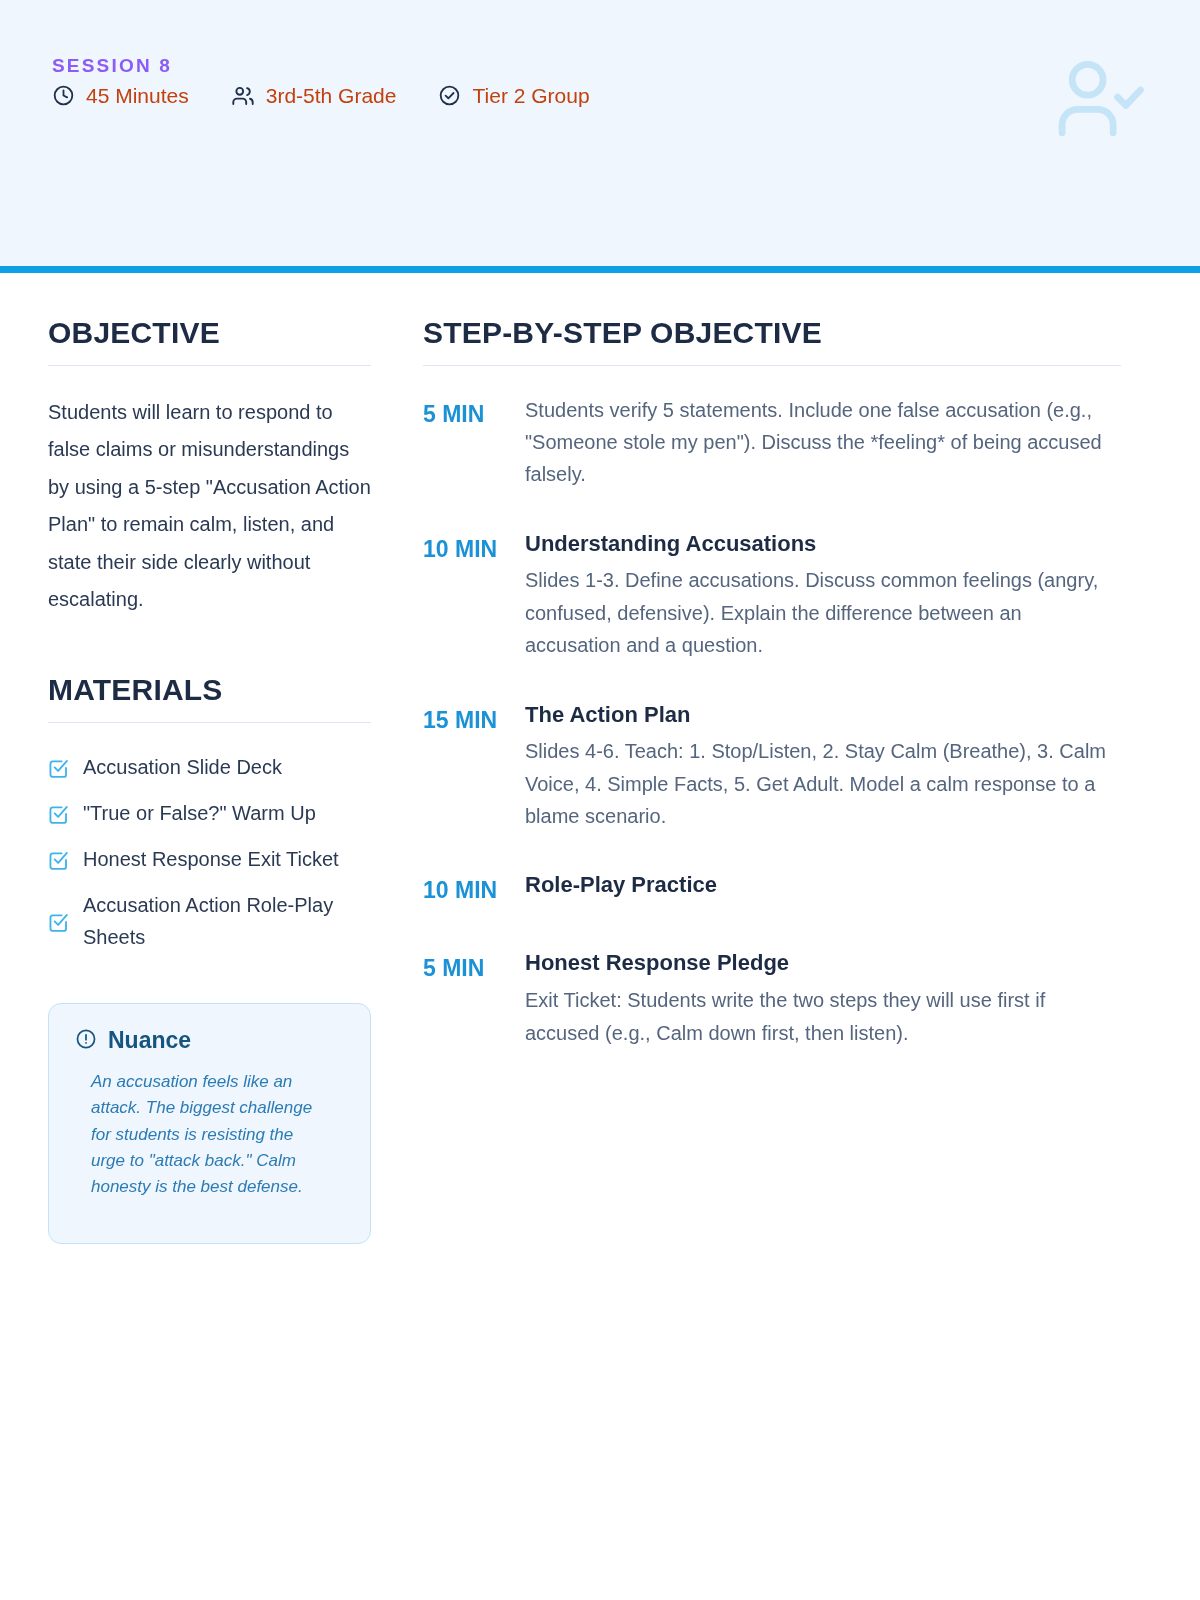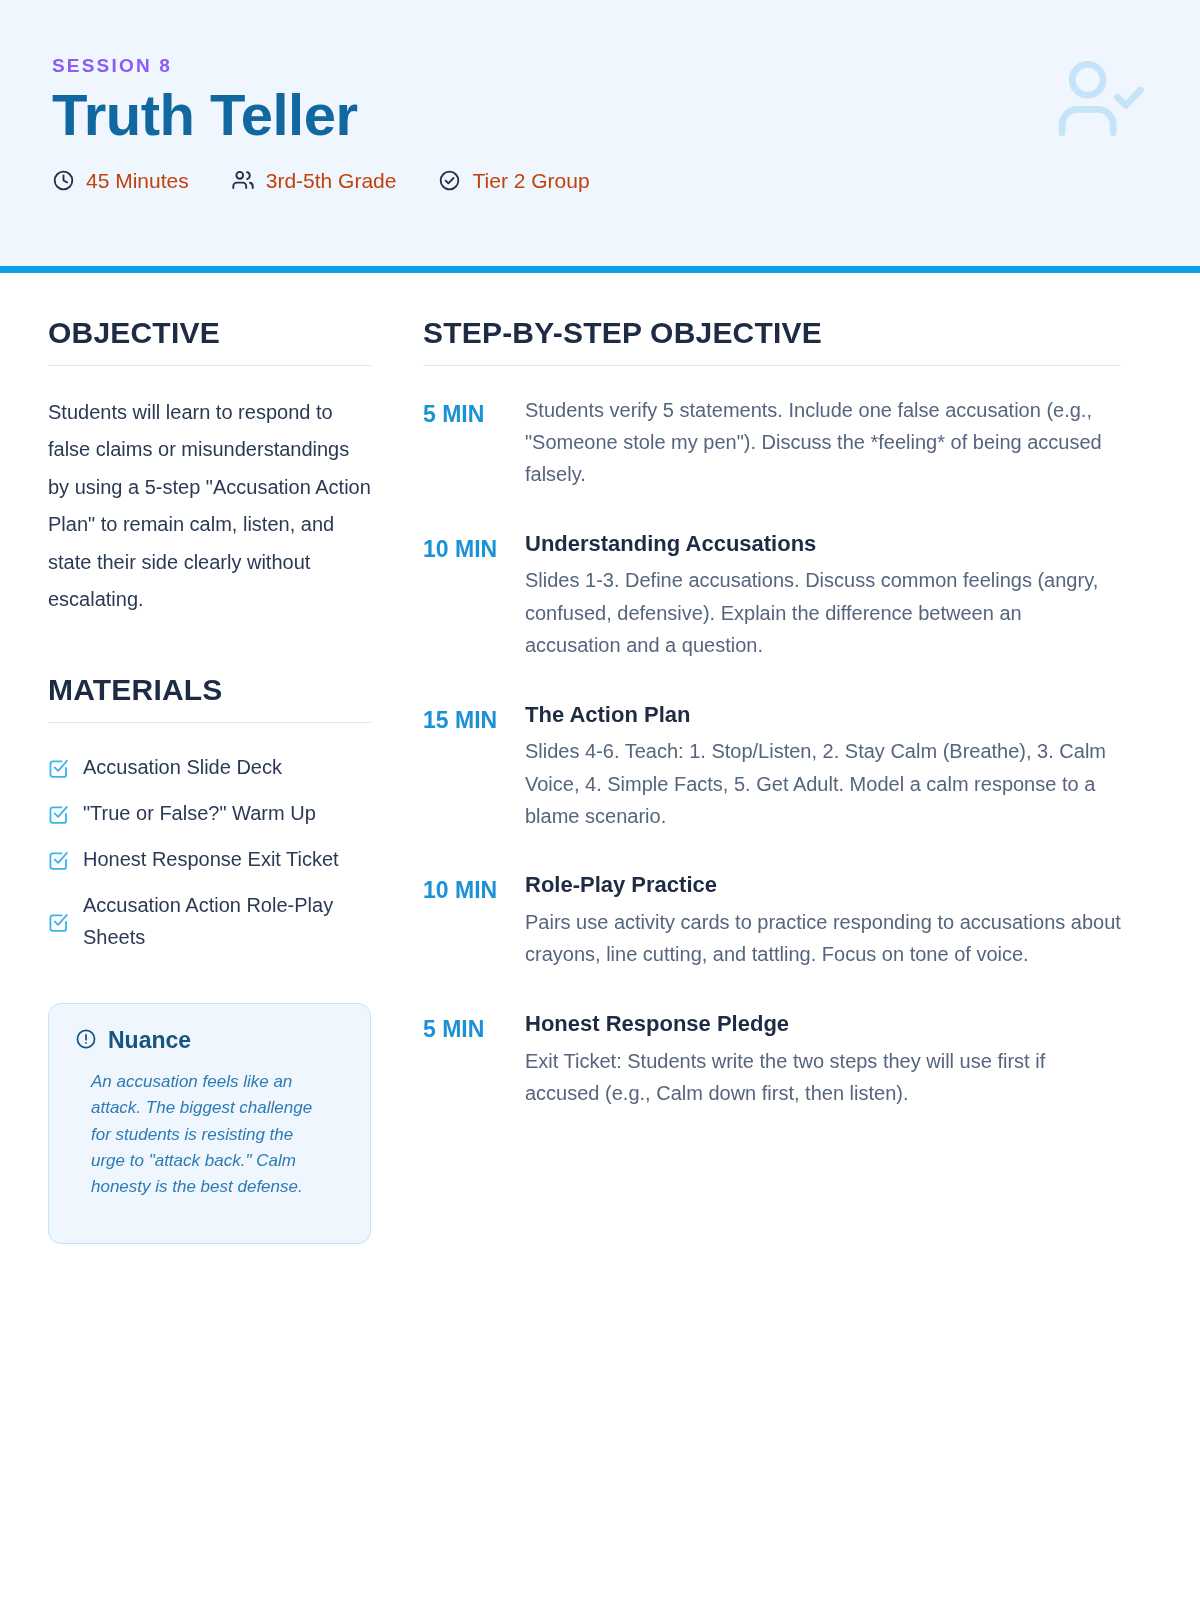--- a/index.html
+++ b/index.html
@@ -179,21 +179,20 @@
     line-height: 1.62;
     color: #55657e;
     margin: 0;
   }
 </style>
 </head>
 <body>
 
 <div class="header">
   <div class="session-label">SESSION 8</div>
-  <h1 class="session-title">Truth Teller</h1>
 
   <div class="meta-row">
     <div class="meta-item">
       <span>
         <svg width="23" height="23" viewBox="0 0 24 24" fill="none" stroke="#21304a" stroke-width="1.9" stroke-linecap="round" stroke-linejoin="round">
           <circle cx="12" cy="12" r="9.2"></circle>
           <polyline points="12,6.6 12,12 15.8,13.9"></polyline>
         </svg>
       </span>
       <span>45 Minutes</span>
@@ -331,21 +330,20 @@
         <div class="step-main">
           <div class="step-title">The Action Plan</div>
           <p class="step-desc">Slides 4-6. Teach: 1. Stop/Listen, 2. Stay Calm (Breathe), 3. Calm Voice, 4. Simple Facts, 5. Get Adult. Model a calm response to a blame scenario.</p>
         </div>
       </li>
 
       <li class="step">
         <div class="step-duration">10 MIN</div>
         <div class="step-main">
           <div class="step-title">Role-Play Practice</div>
-          <p class="step-desc">Pairs use activity cards to practice responding to accusations about crayons, line cutting, and tattling. Focus on tone of voice.</p>
         </div>
       </li>
 
       <li class="step">
         <div class="step-duration">5 MIN</div>
         <div class="step-main">
           <div class="step-title">Honest Response Pledge</div>
           <p class="step-desc">Exit Ticket: Students write the two steps they will use first if accused (e.g., Calm down first, then listen).</p>
         </div>
       </li>

